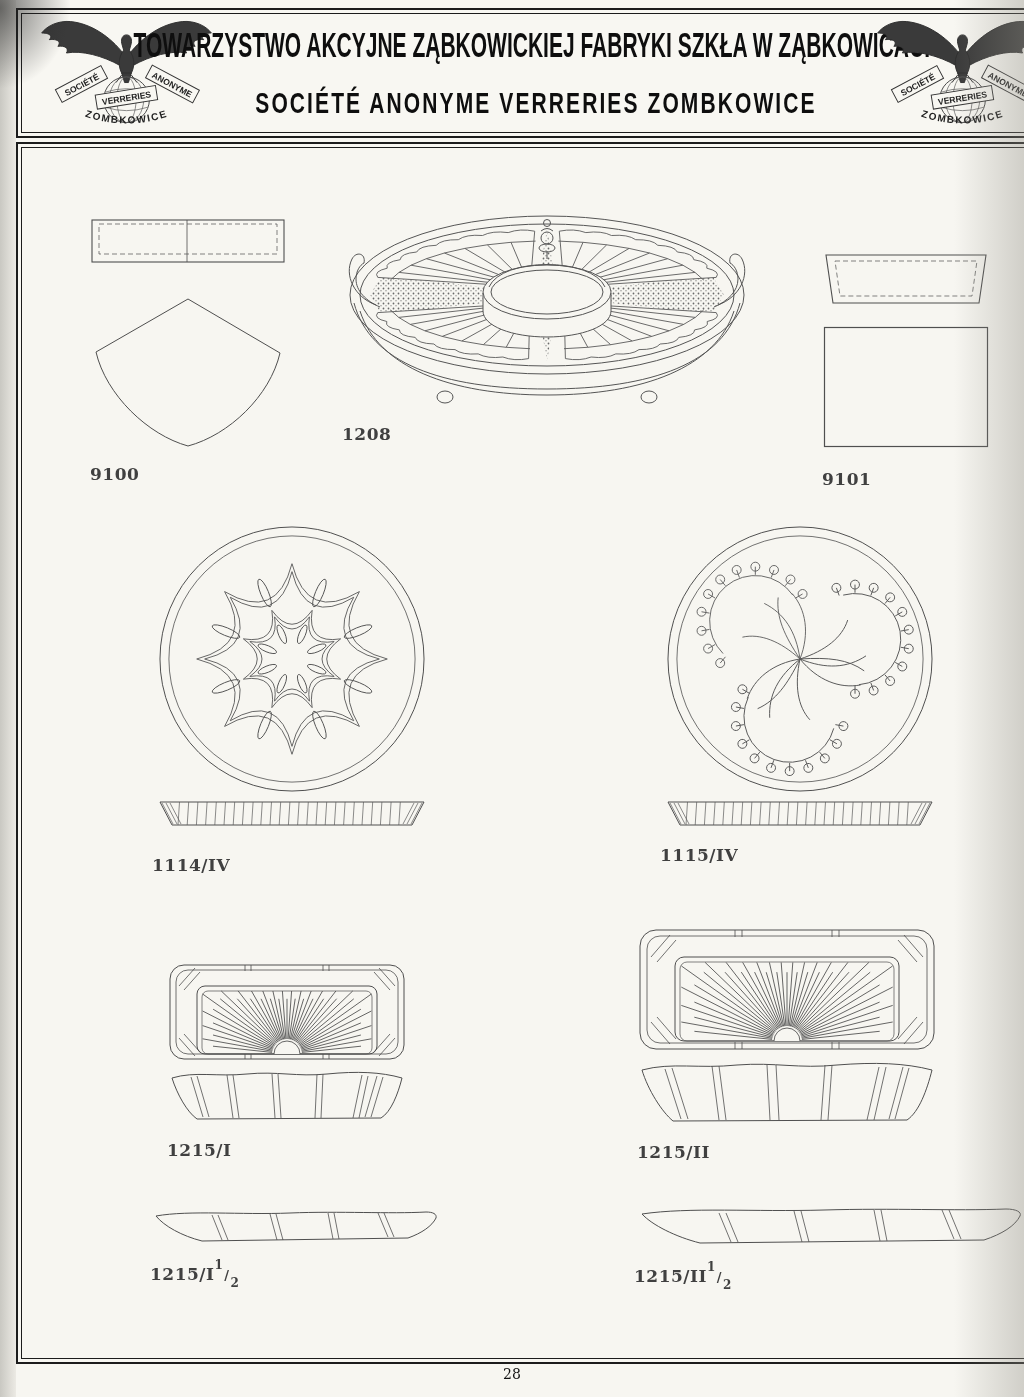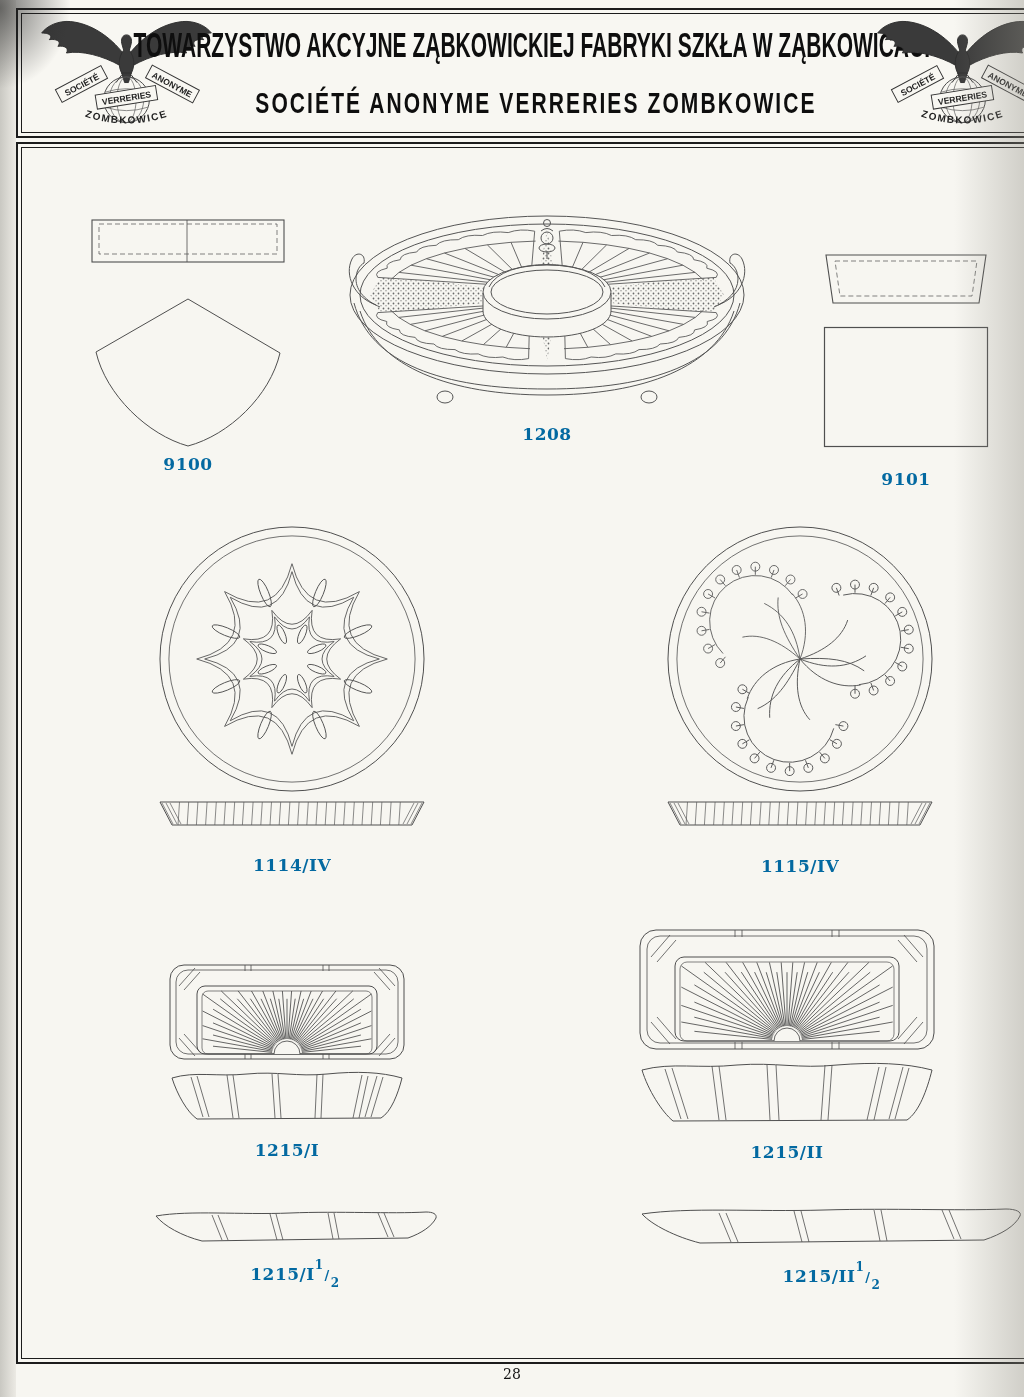--- a/index.html
+++ b/index.html
@@ -20,21 +20,21 @@
   .t1{font-family:"Liberation Sans",sans-serif;font-weight:700;font-size:35px;white-space:nowrap;
       transform:scaleX(0.60);color:#0e0e0e;}
   .t2{font-family:"Liberation Sans",sans-serif;font-weight:700;font-size:30px;white-space:nowrap;
       transform:scaleX(0.70);letter-spacing:3px;color:#0e0e0e;}
   .content-frame{position:absolute;left:16px;top:142px;right:0;height:1218px;
       border-top:2px solid #1c1c1c;border-left:2px solid #1c1c1c;border-bottom:2px solid #1c1c1c;}
   .content-frame::before{content:'';position:absolute;top:3px;left:3px;right:0;bottom:3px;
       border-top:1px solid #1c1c1c;border-left:1px solid #1c1c1c;border-bottom:1px solid #1c1c1c;pointer-events:none;}
   .item{position:absolute;}
   .art{display:block;width:100%;}
-  .caption{text-align:center;font-family:"DejaVu Serif",serif;font-weight:700;font-size:17px;color:#0369a1;letter-spacing:0.5px;}
+  .caption{font-family:"DejaVu Serif",serif;font-weight:700;font-size:17px;color:#404040;letter-spacing:0.5px;}
   .caption sup{font-size:12px;position:relative;top:-4px;}
   .caption sub{font-size:12px;position:relative;top:3px;}
   .caption .fs{font-size:13px;margin:0 1px;}
   .page-number{position:absolute;left:0;top:1366px;width:100%;text-align:center;
       font-family:"DejaVu Serif",serif;font-size:14px;color:#111;}
   .rib{font-family:"Liberation Sans",sans-serif;font-weight:700;}
 </style>
 </head>
 <body>
 
@@ -121,21 +121,21 @@
       <svg class="art" viewBox="0 0 196 46" style="height:46px">
         <g stroke="#4f4f4f" fill="none" stroke-width="1.1">
           <rect x="2" y="2" width="192" height="42"></rect>
           <rect x="9" y="6" width="178" height="30" stroke-width="0.7" stroke-dasharray="5 3"></rect>
           <line x1="97" y1="2" x2="97" y2="44" stroke-width="0.8"></line>
         </g>
       </svg>
       <svg class="art" viewBox="0 0 196 155" style="height:155px;margin-top:31px">
         <path d="M98,4 L6,57 C16,100 58,140 98,151 C139,140 180,101 190,58 Z" stroke="#4f4f4f" fill="none" stroke-width="1"></path>
       </svg>
-      <div class="caption" style="margin-top:4px">9100</div>
+      <div class="caption" style="margin-top:14px">9100</div>
     </div>
 
     <div class="item" style="left:324px;top:63px;width:410px;">
       <svg class="art" viewBox="0 0 410 205" style="height:205px">
         <defs>
           <pattern id="dots" width="5" height="5" patternUnits="userSpaceOnUse">
             <circle cx="1.5" cy="1.5" r="0.9" fill="#6a6a6a"></circle>
             <circle cx="4" cy="3.8" r="0.7" fill="#8a8a8a"></circle>
           </pattern>
         </defs>
@@ -368,21 +368,21 @@
             <line x1="235.1" y1="6" x2="233.6" y2="29"></line>
             <line x1="244.3" y1="6" x2="242.8" y2="29"></line>
             <line x1="6" y1="7" x2="17" y2="28"></line>
             <line x1="266" y1="7" x2="255" y2="28"></line>
             <line x1="10" y1="7" x2="21" y2="28"></line>
             <line x1="262" y1="7" x2="251" y2="28"></line>
             <line x1="14" y1="7" x2="25" y2="28"></line>
             <line x1="258" y1="7" x2="247" y2="28"></line>
           </g>
       </svg>
-      <div class="caption" style="margin-top:24px">1115/IV</div>
+      <div class="caption" style="margin-top:13px">1115/IV</div>
     </div>
 
     <div class="item" style="left:149px;top:818px;width:240px;">
       <svg class="art" viewBox="0 0 240 100" style="height:100px">
         <g stroke="#4f4f4f" fill="none" stroke-width="1">
           <rect x="3" y="3" width="234" height="94" rx="14"></rect>
           <rect x="9" y="8" width="222" height="84" rx="12" stroke-width="0.8"></rect>
           <rect x="30" y="24" width="180" height="68" rx="8"></rect>
           <rect x="35" y="29" width="170" height="63" rx="6" stroke-width="0.7"></rect>
           <g stroke-width="0.8">

